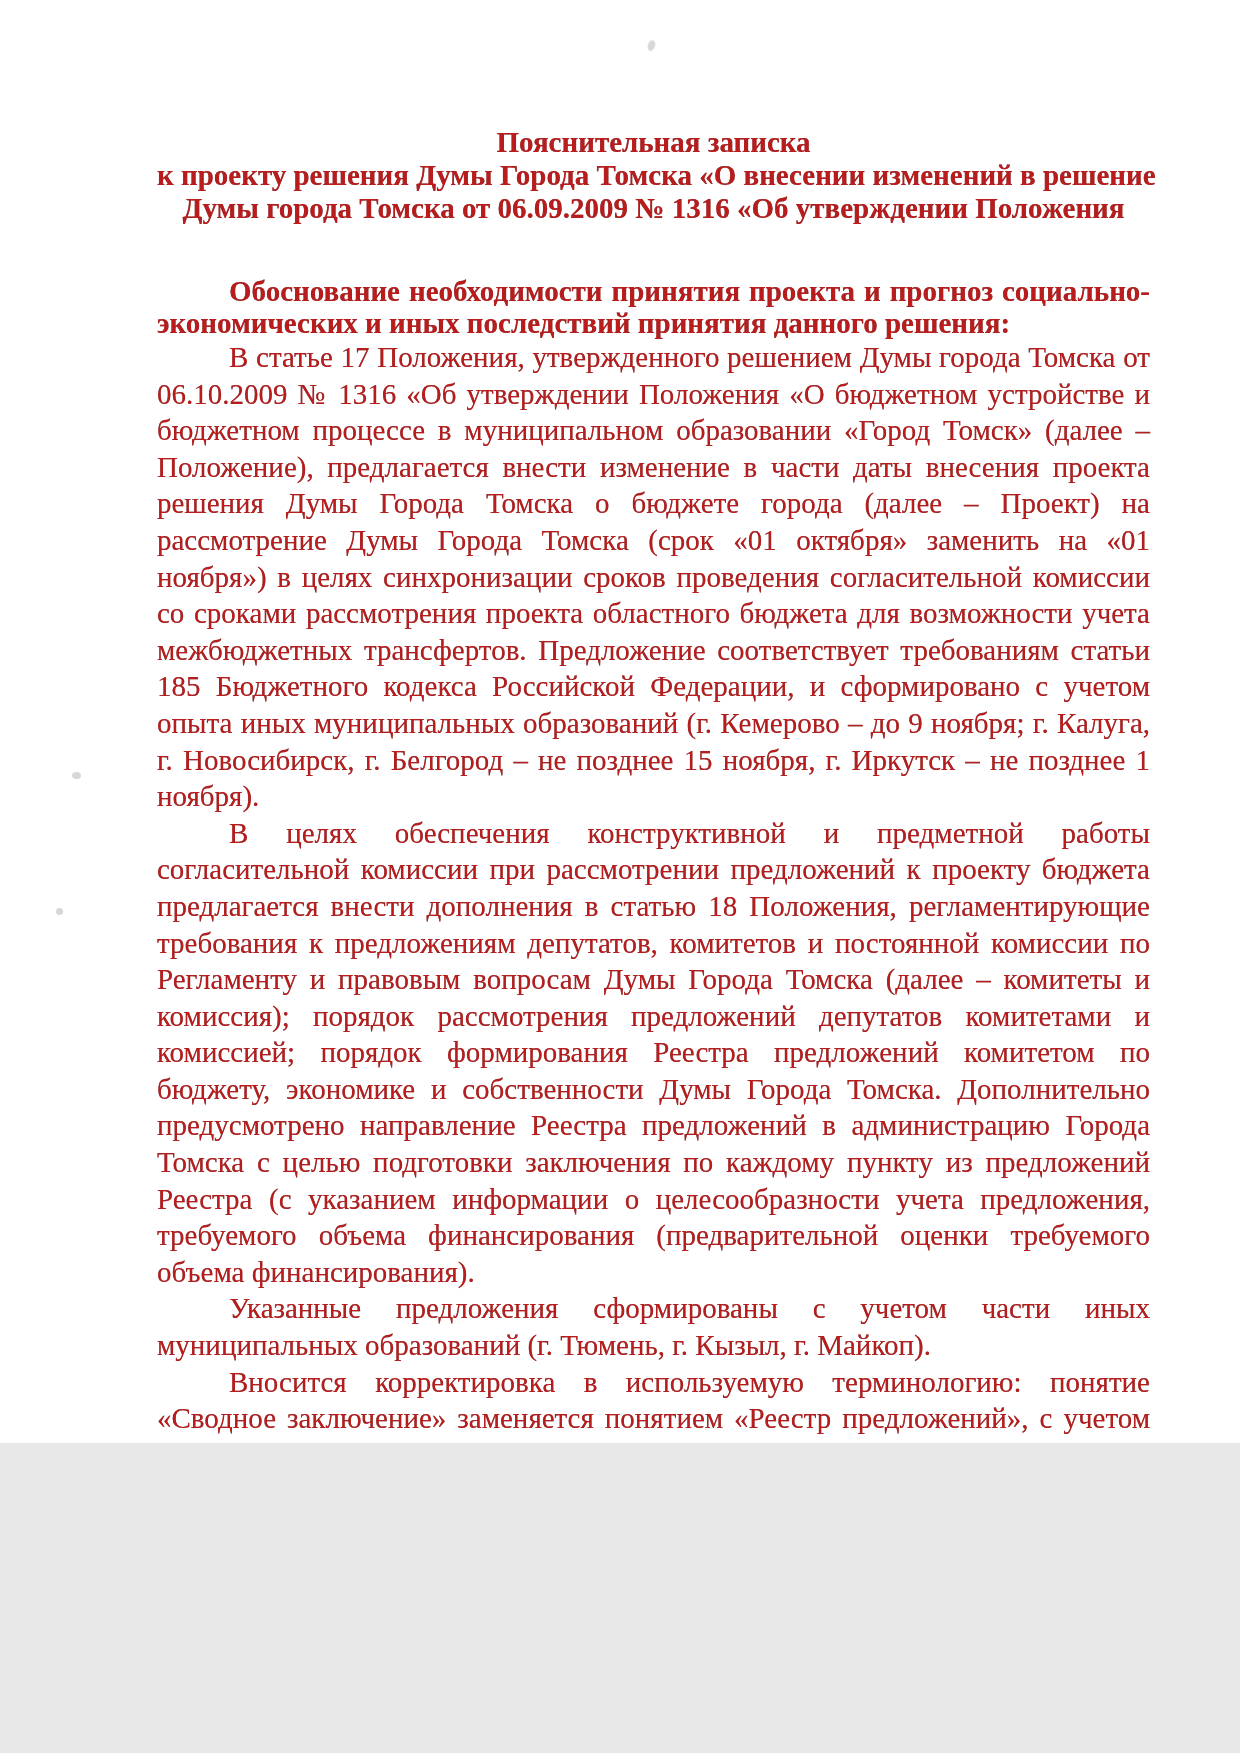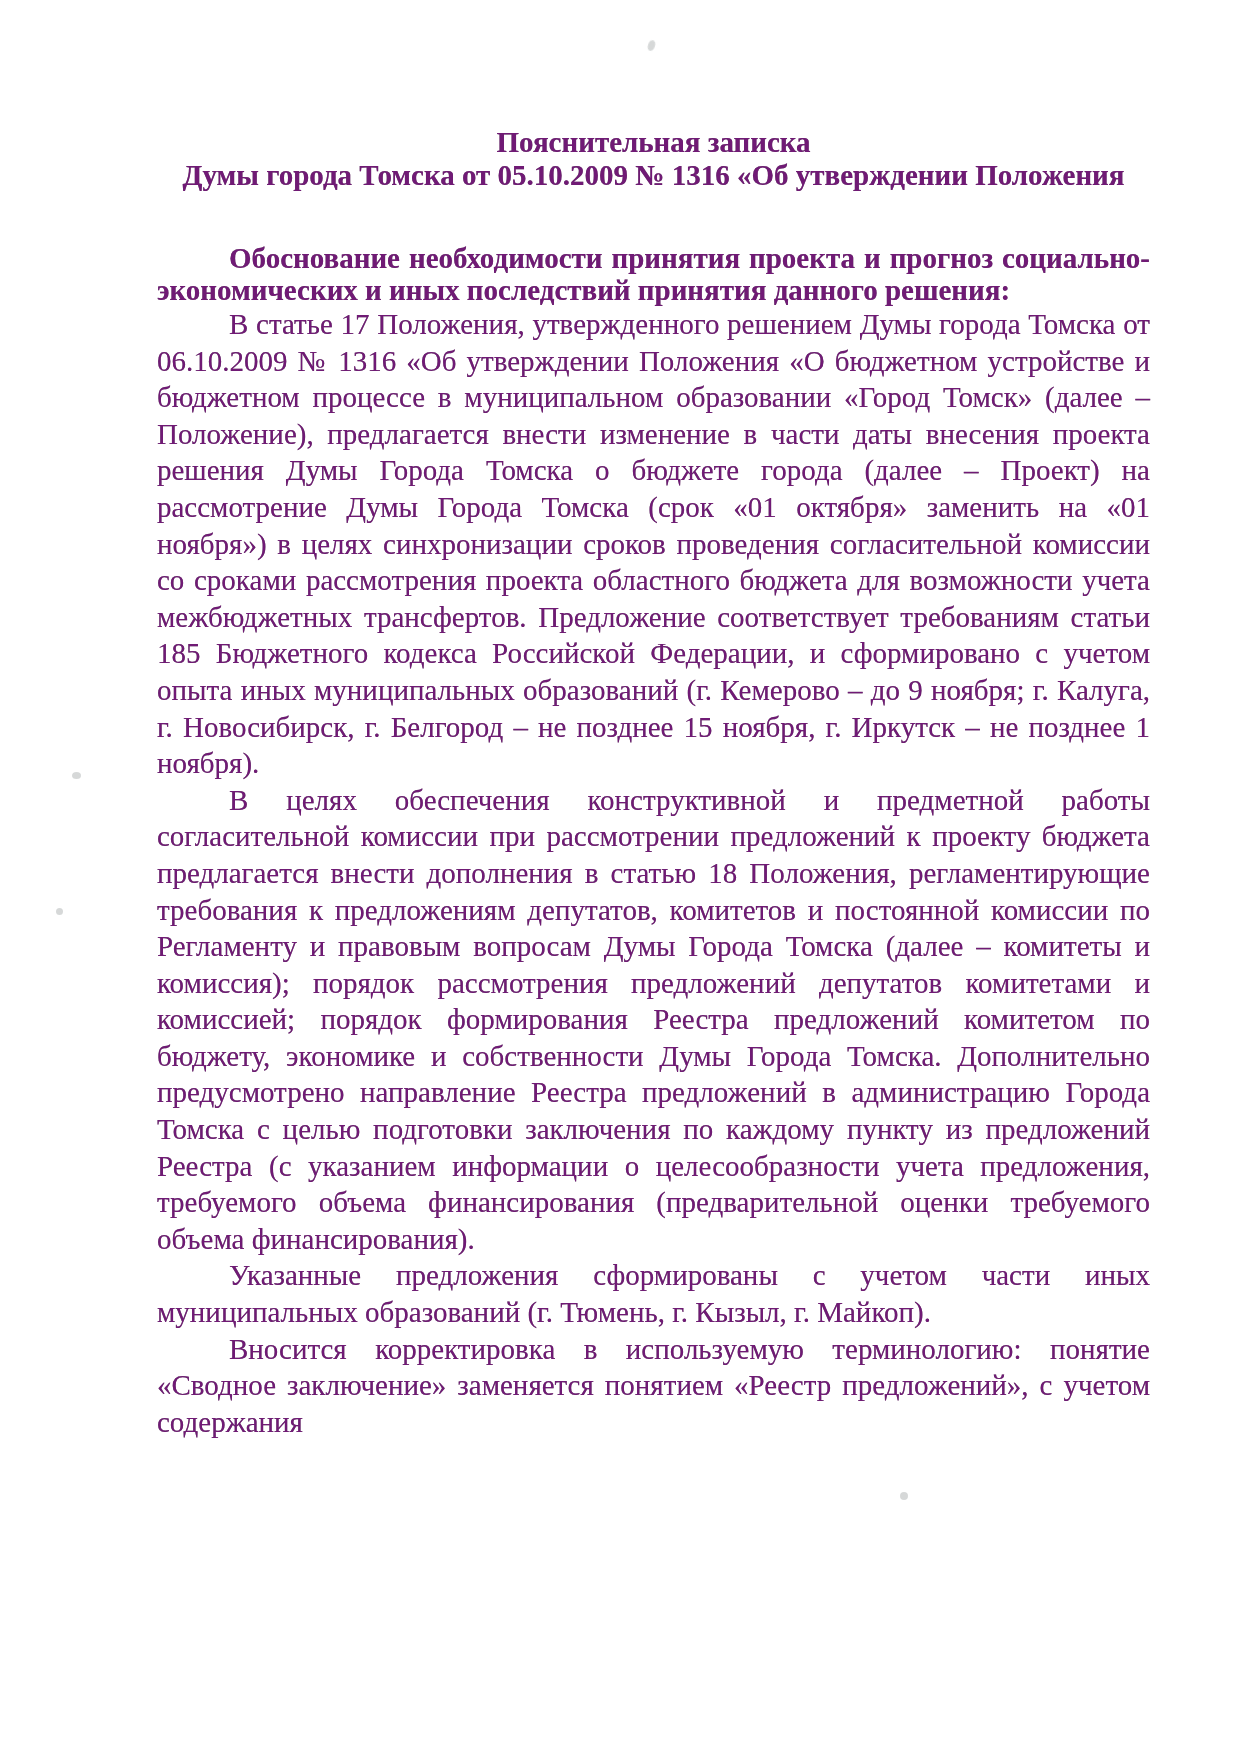--- a/index.html
+++ b/index.html
@@ -3,24 +3,24 @@
 <meta charset="utf-8">
 <style>
   html, body {
     margin: 0;
     padding: 0;
     background: #e8e8e8;
   }
   .page {
     position: relative;
     width: 1240px;
-    height: 1753px;
+    height: 1443px;
     margin: 0 auto;
     background: #ffffff;
-    color: #701a75;
+    color: #b91c1c;
     font-family: "Liberation Serif", "DejaVu Serif", serif;
     overflow: hidden;
   }
   .content {
     padding: 126px 90px 0 157px; 
     text-shadow: 0 0 0.5px rgba(20, 20, 20, 0.55); 
   }
   .title {
     font-size: 29px;
     font-weight: bold;
@@ -64,21 +64,22 @@
   #sp4 { left: 900px; top: 1492px; width: 8px;  height: 8px; }
 </style>
 </head>
 <body>
 
 <div class="page">
   <div class="content">
 
     <div class="title">
       <div class="title-line">Пояснительная записка</div>
-      <div class="title-line">Думы города Томска от 05.10.2009 № 1316 «Об утверждении Положения</div>
+      <div class="title-line">к проекту решения Думы Города Томска «О внесении изменений в решение</div>
+      <div class="title-line">Думы города Томска от 06.09.2009 № 1316 «Об утверждении Положения</div>
     </div>
 
 
     <p class="head2 bold">Обоснование необходимости принятия проекта и прогноз социально-экономических и иных последствий принятия данного решения:</p>
     <p class="body-p">В статье 17 Положения, утвержденного решением Думы города Томска от 06.10.2009 № 1316 «Об утверждении Положения «О бюджетном устройстве и бюджетном процессе в муниципальном образовании «Город Томск» (далее – Положение), предлагается внести изменение в части даты внесения проекта решения Думы Города Томска о бюджете города (далее – Проект) на рассмотрение Думы Города Томска (срок «01 октября» заменить на «01 ноября») в целях синхронизации сроков проведения согласительной комиссии со сроками рассмотрения проекта областного бюджета для возможности учета межбюджетных трансфертов. Предложение соответствует требованиям статьи 185 Бюджетного кодекса Российской Федерации, и сформировано с учетом опыта иных муниципальных образований (г. Кемерово – до 9 ноября; г. Калуга, г. Новосибирск, г. Белгород – не позднее 15 ноября, г. Иркутск – не позднее 1 ноября).</p>
     <p class="body-p">В целях обеспечения конструктивной и предметной работы согласительной комиссии при рассмотрении предложений к проекту бюджета предлагается внести дополнения в статью 18 Положения, регламентирующие требования к предложениям депутатов, комитетов и постоянной комиссии по Регламенту и правовым вопросам Думы Города Томска (далее – комитеты и комиссия); порядок рассмотрения предложений депутатов комитетами и комиссией; порядок формирования Реестра предложений комитетом по бюджету, экономике и собственности Думы Города Томска. Дополнительно предусмотрено направление Реестра предложений в администрацию Города Томска с целью подготовки заключения по каждому пункту из предложений Реестра (с указанием информации о целесообразности учета предложения, требуемого объема финансирования (предварительной оценки требуемого объема финансирования).</p>
     <p class="body-p">Указанные предложения сформированы с учетом части иных муниципальных образований (г. Тюмень, г. Кызыл, г. Майкоп).</p>
     <p class="body-p">Вносится корректировка в используемую терминологию: понятие «Сводное заключение» заменяется понятием «Реестр предложений», с учетом содержания</p>
 
   </div>

